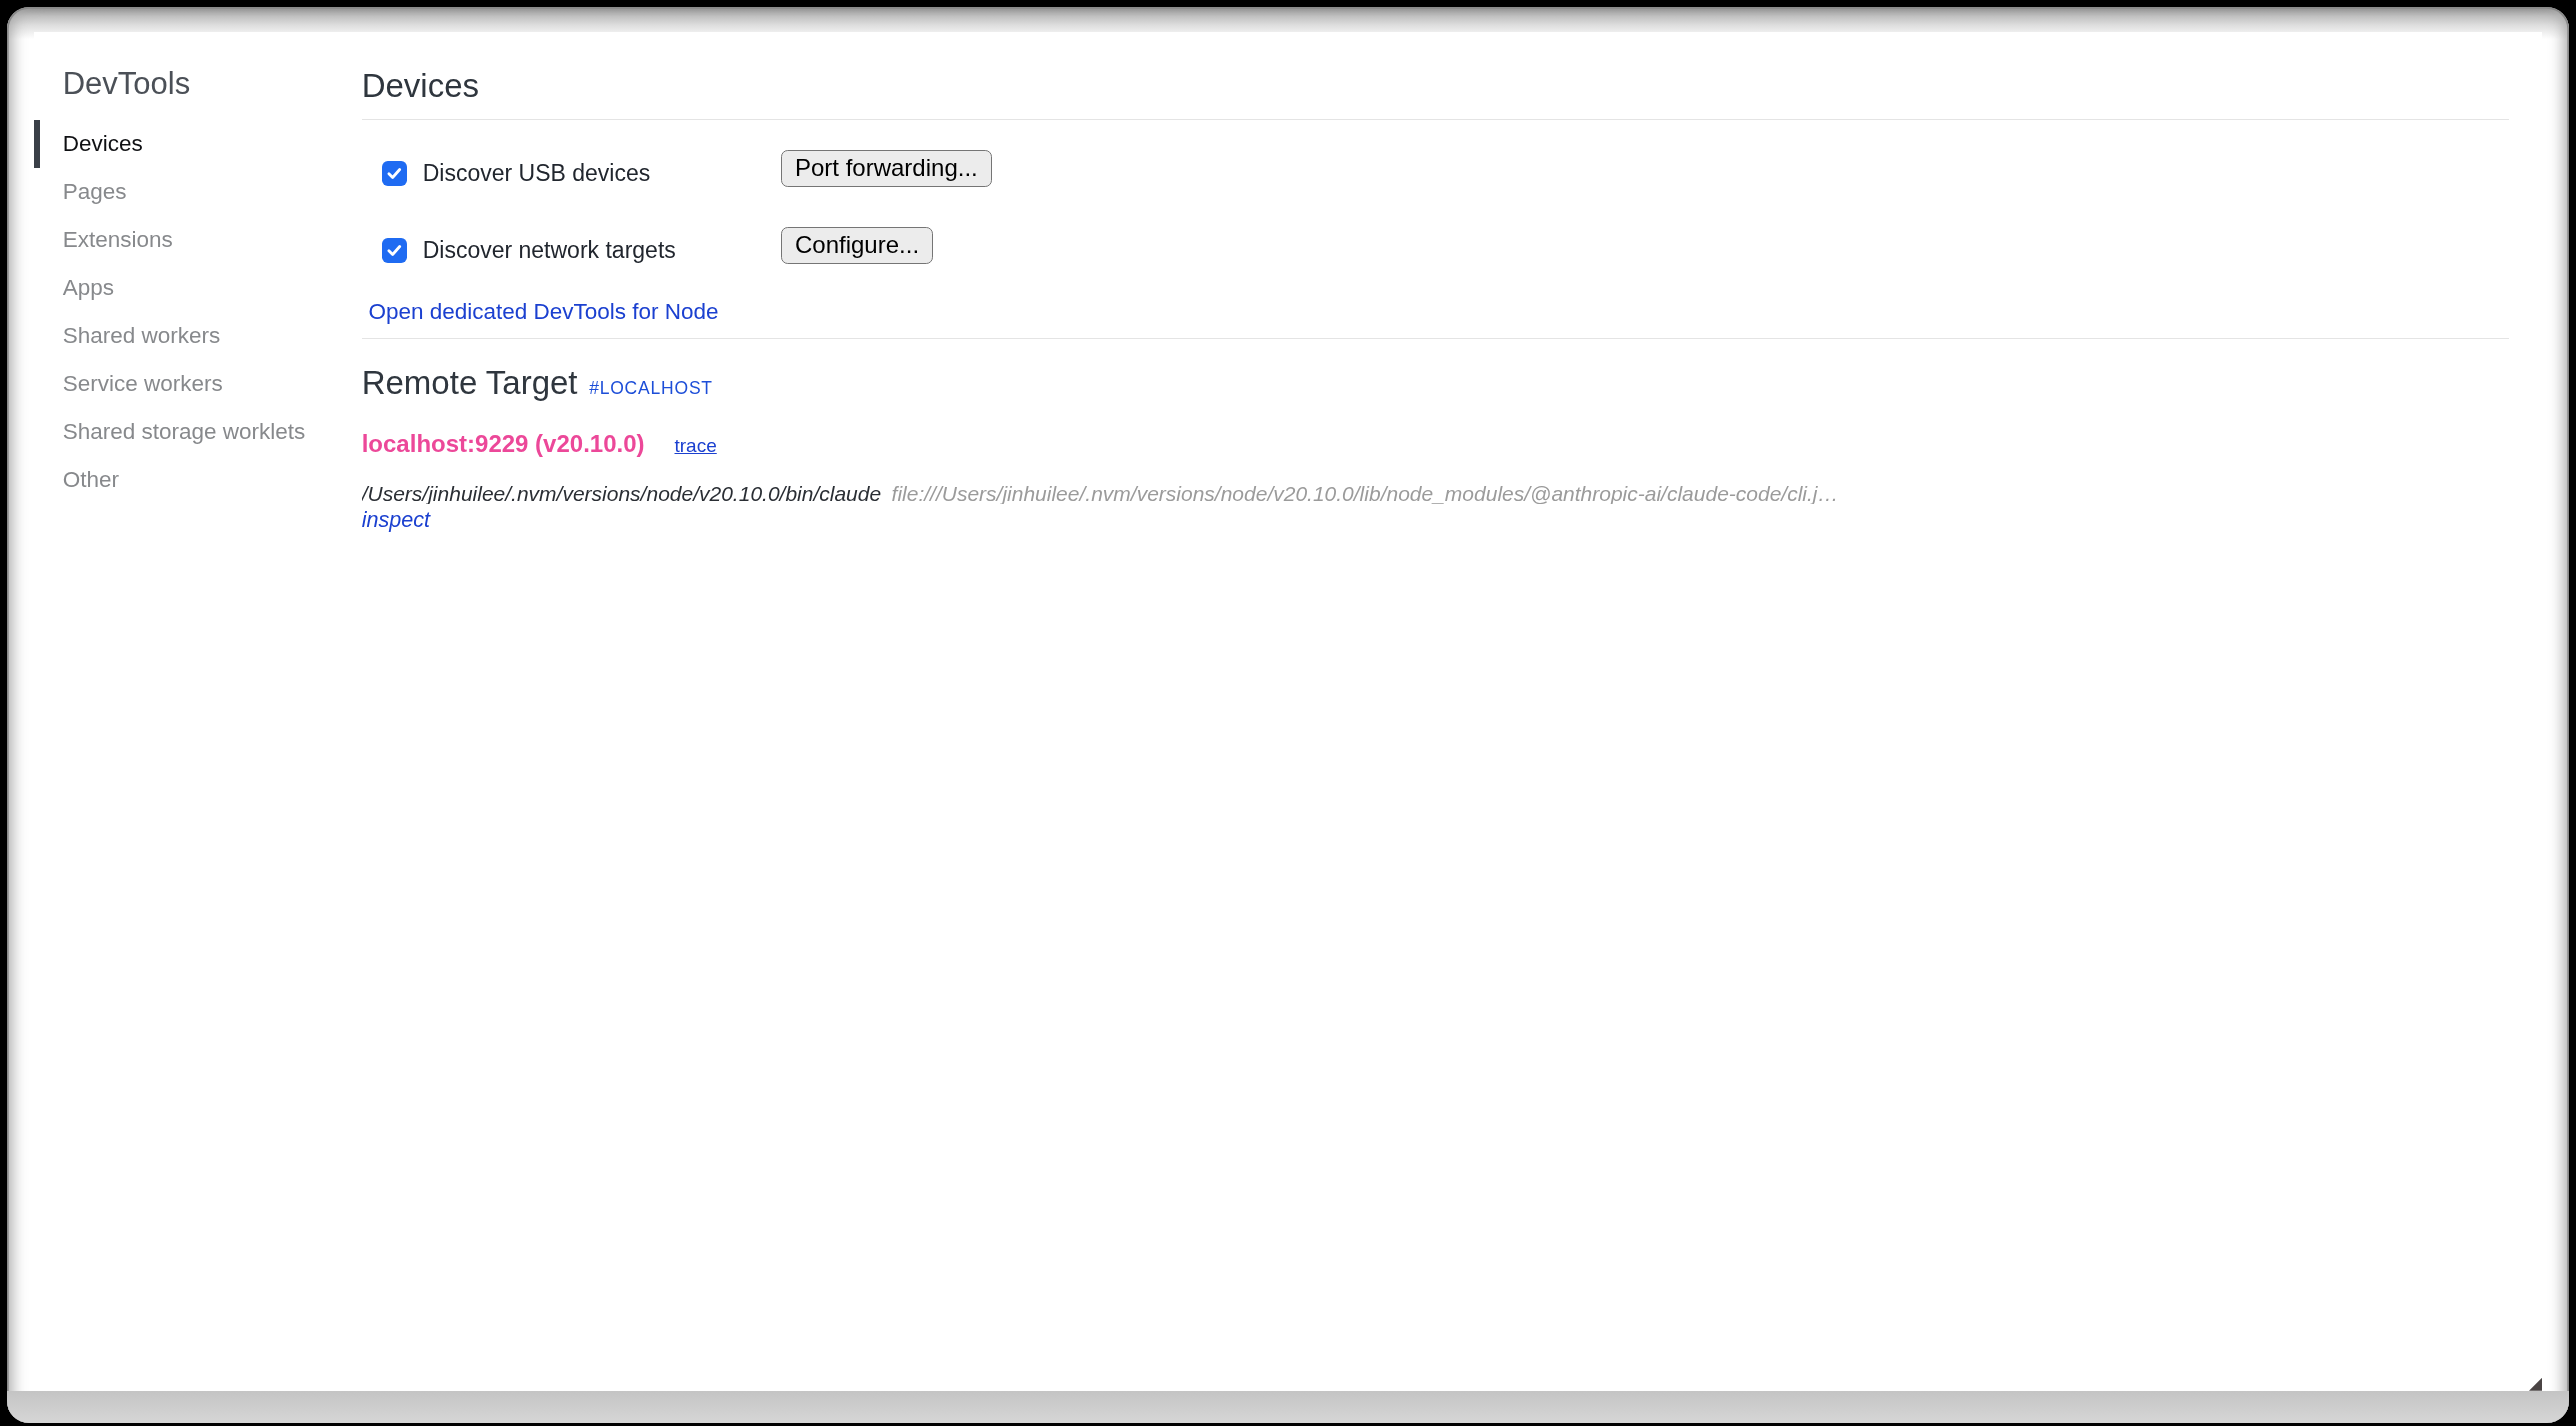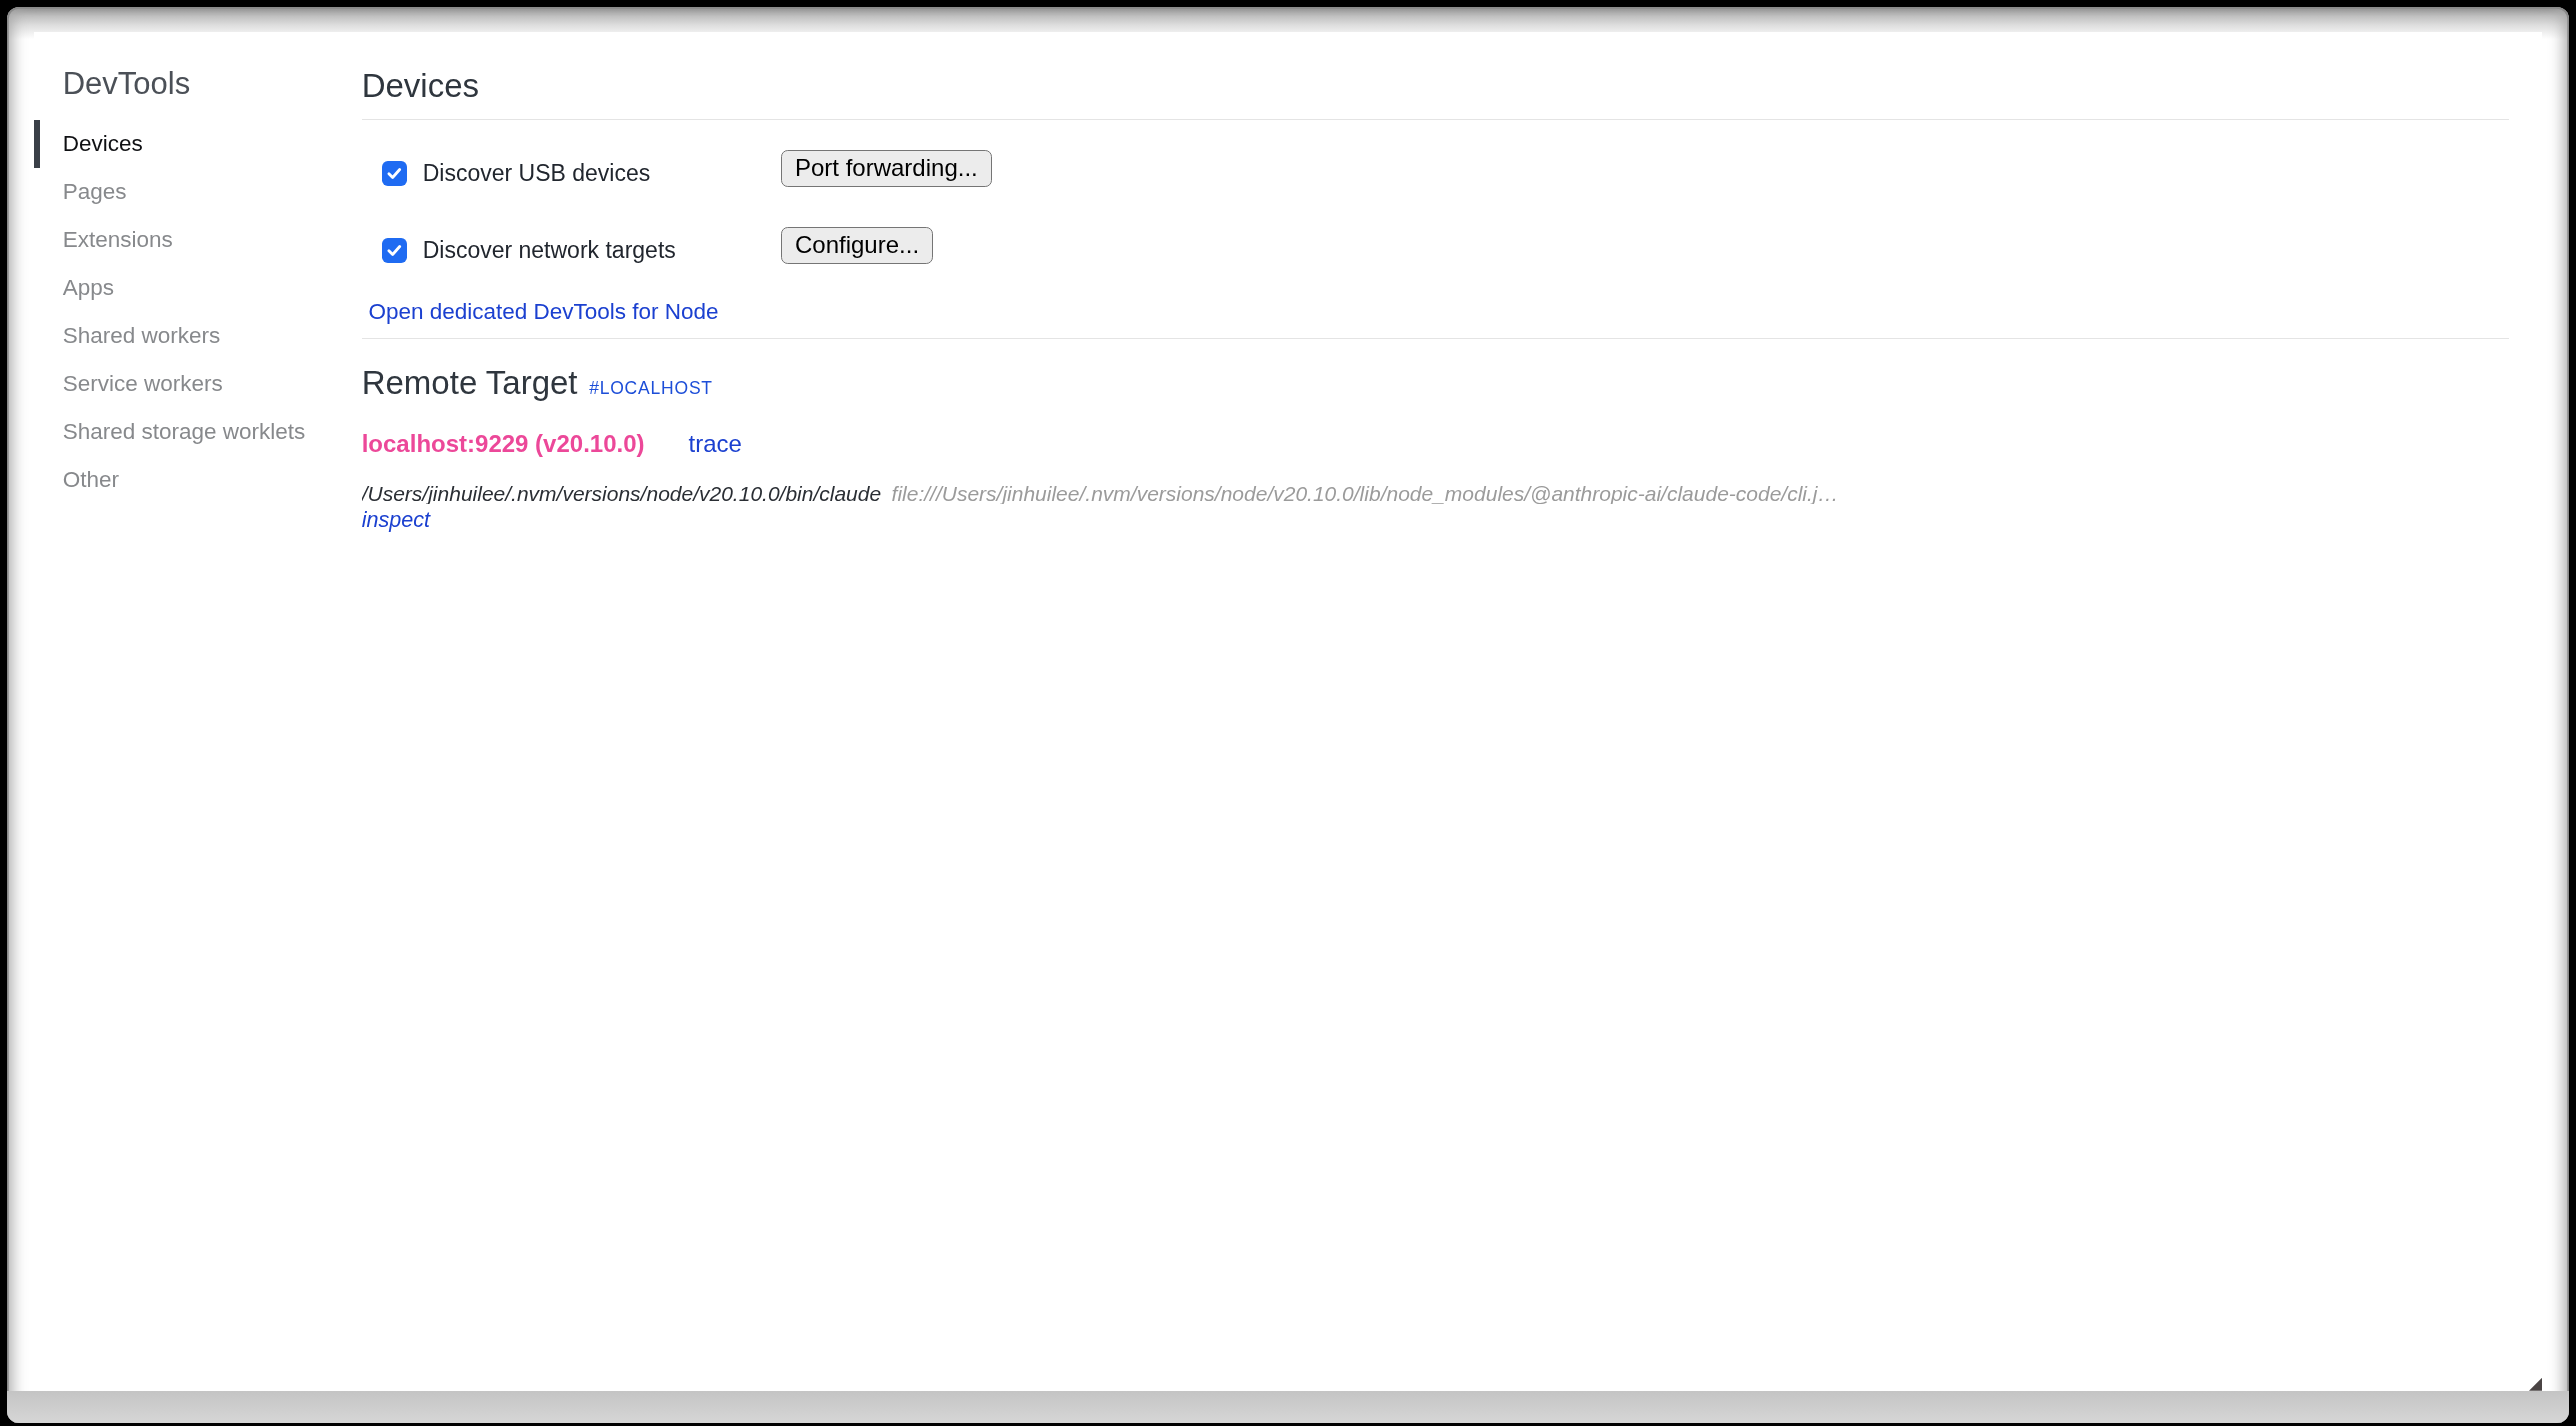--- a/index.html
+++ b/index.html
@@ -2,21 +2,21 @@
 <html style="font-size:13.3px"><head>
 <meta charset="utf-8">
 <style>
   * { margin:0; padding:0; box-sizing:border-box; }
   html,body { width:2576px; height:1427px; background:#000; overflow:hidden;
               font-family:"Liberation Sans", sans-serif; }
 
   
   .screen {
     position:absolute; left:6.7px; top:6.7px; right:6.7px; bottom:3.3px;
-    border-radius:12px; overflow:hidden;
+    border-radius:22px; overflow:hidden;
     background:linear-gradient(180deg,#8a8a8a 0px,#bdbdbd 8.3px,#dedede 18.3px,#ffffff 32px);
     box-shadow: inset 0 0 0 1.7px #8a8a8a,
                 inset 13.3px 0 15px -8.3px #a8a8a8,
                 inset -13.3px 0 15px -8.3px #a8a8a8,
                 inset 0 -5px 8.3px -5px #9f9f9f;
     padding-left: 44px;
   }
   .bottom-bar {
     position:absolute; left:0; right:0; bottom:0; height:32px;
     background:linear-gradient(180deg,#c4c4c4,#d6d6d6);
@@ -66,21 +66,21 @@
 
   .link { color:#1b40d0; text-decoration:none; cursor:pointer; }
   .node-link-row { margin-top:35px; height:23px; margin-left:6.7px; }
   .node-link { font-size:22.5px; }
 
   .remote-heading { margin-top:25px; display:flex; align-items:baseline; }
   .subtitle { margin-left:11.6px; font-size:17.5px; color:#1d4ed8; letter-spacing:0.8px; }
 
   .target-row { margin-top:29px; height:25px; display:flex; align-items:baseline; }
   .target-name { font-size:24px; font-weight:700; color:#ec4899; }
-  .trace-link { font-size:24px; margin-left:44px; }
+  .trace-link { font-size:19px; margin-left:30px;text-decoration:underline; }
 
   .path-row { margin-top:27.4px; height:21.6px; white-space:nowrap; overflow:hidden;font-style:italic; }
   .path-dark { font-size:21px; color:#2a2e34; }
   .path-gray { font-size:21px; color:#9b9b9b; margin-left:6.7px; }
   .inspect-row { margin-top:3.3px; height:23px;font-style:italic; }
   .inspect-link { font-size:21.6px; }
 </style>
 </head>
 <body>
 

